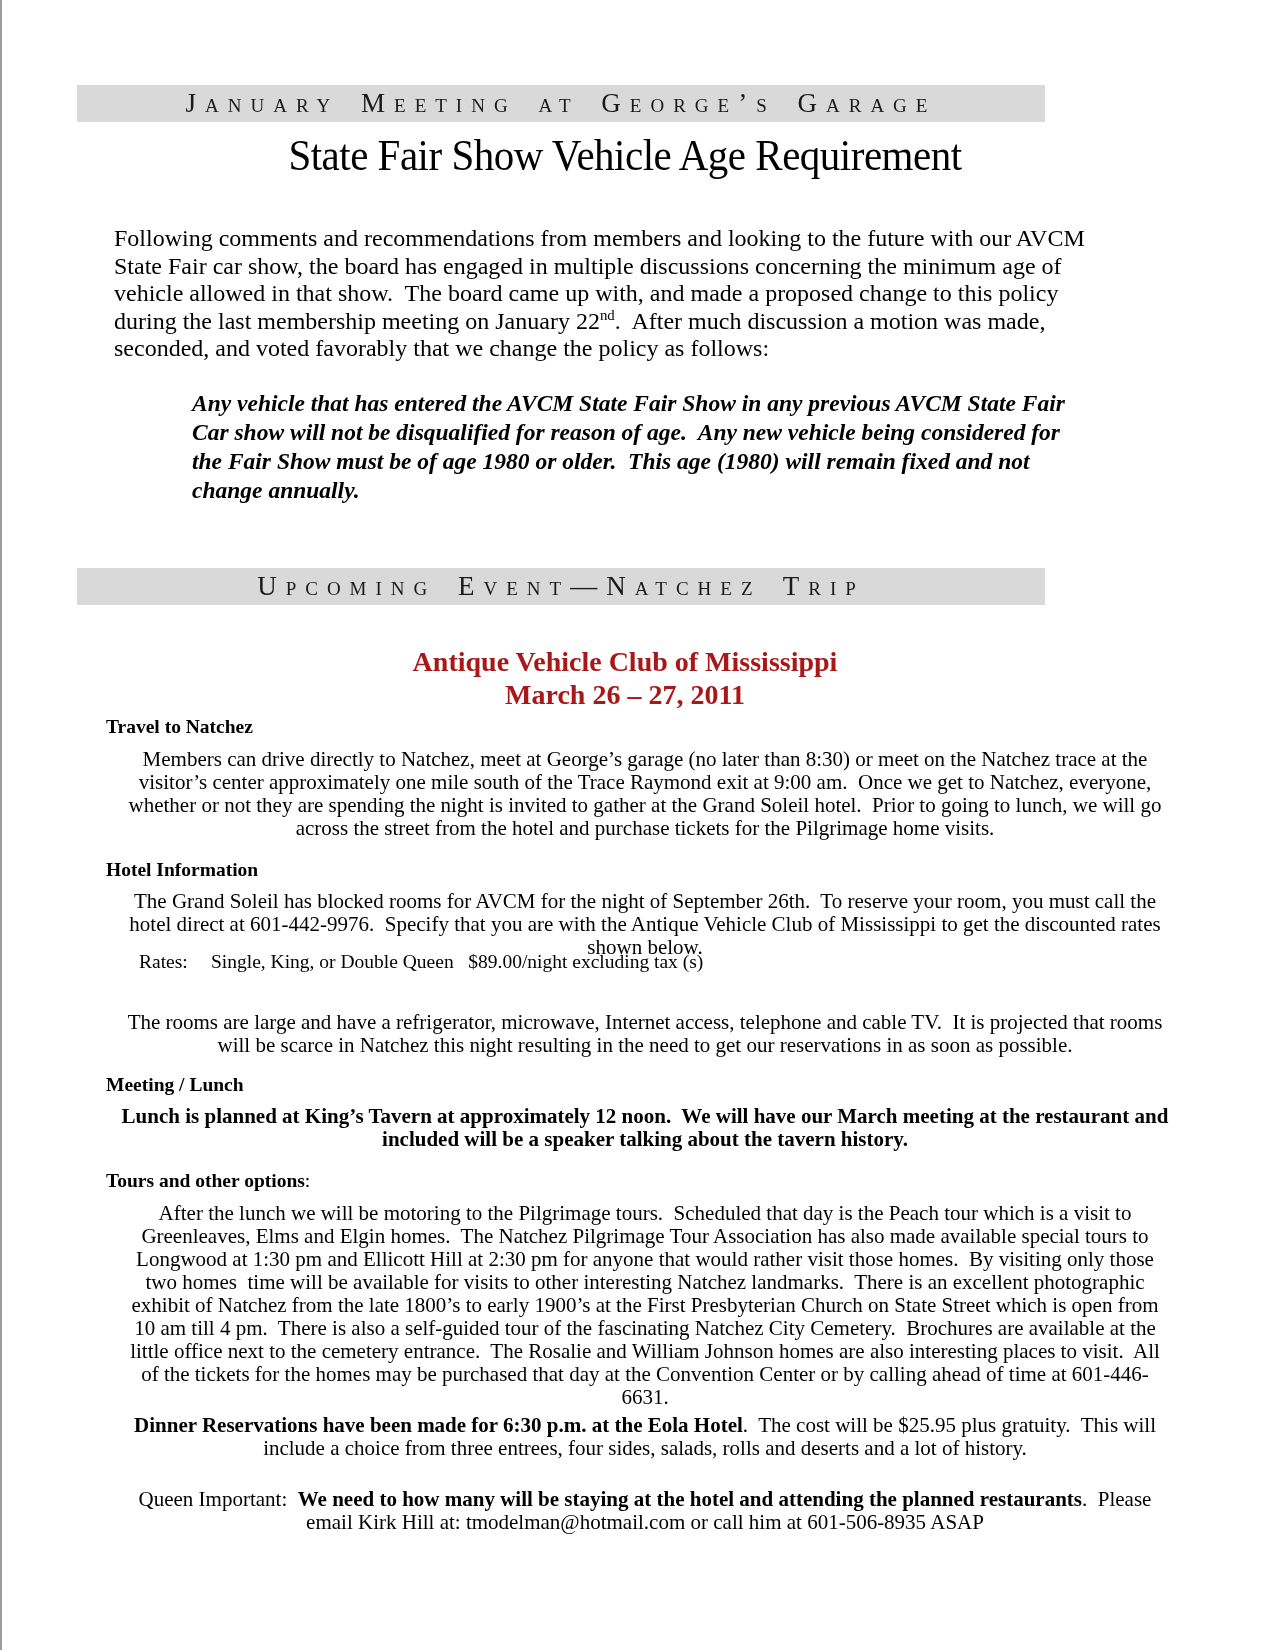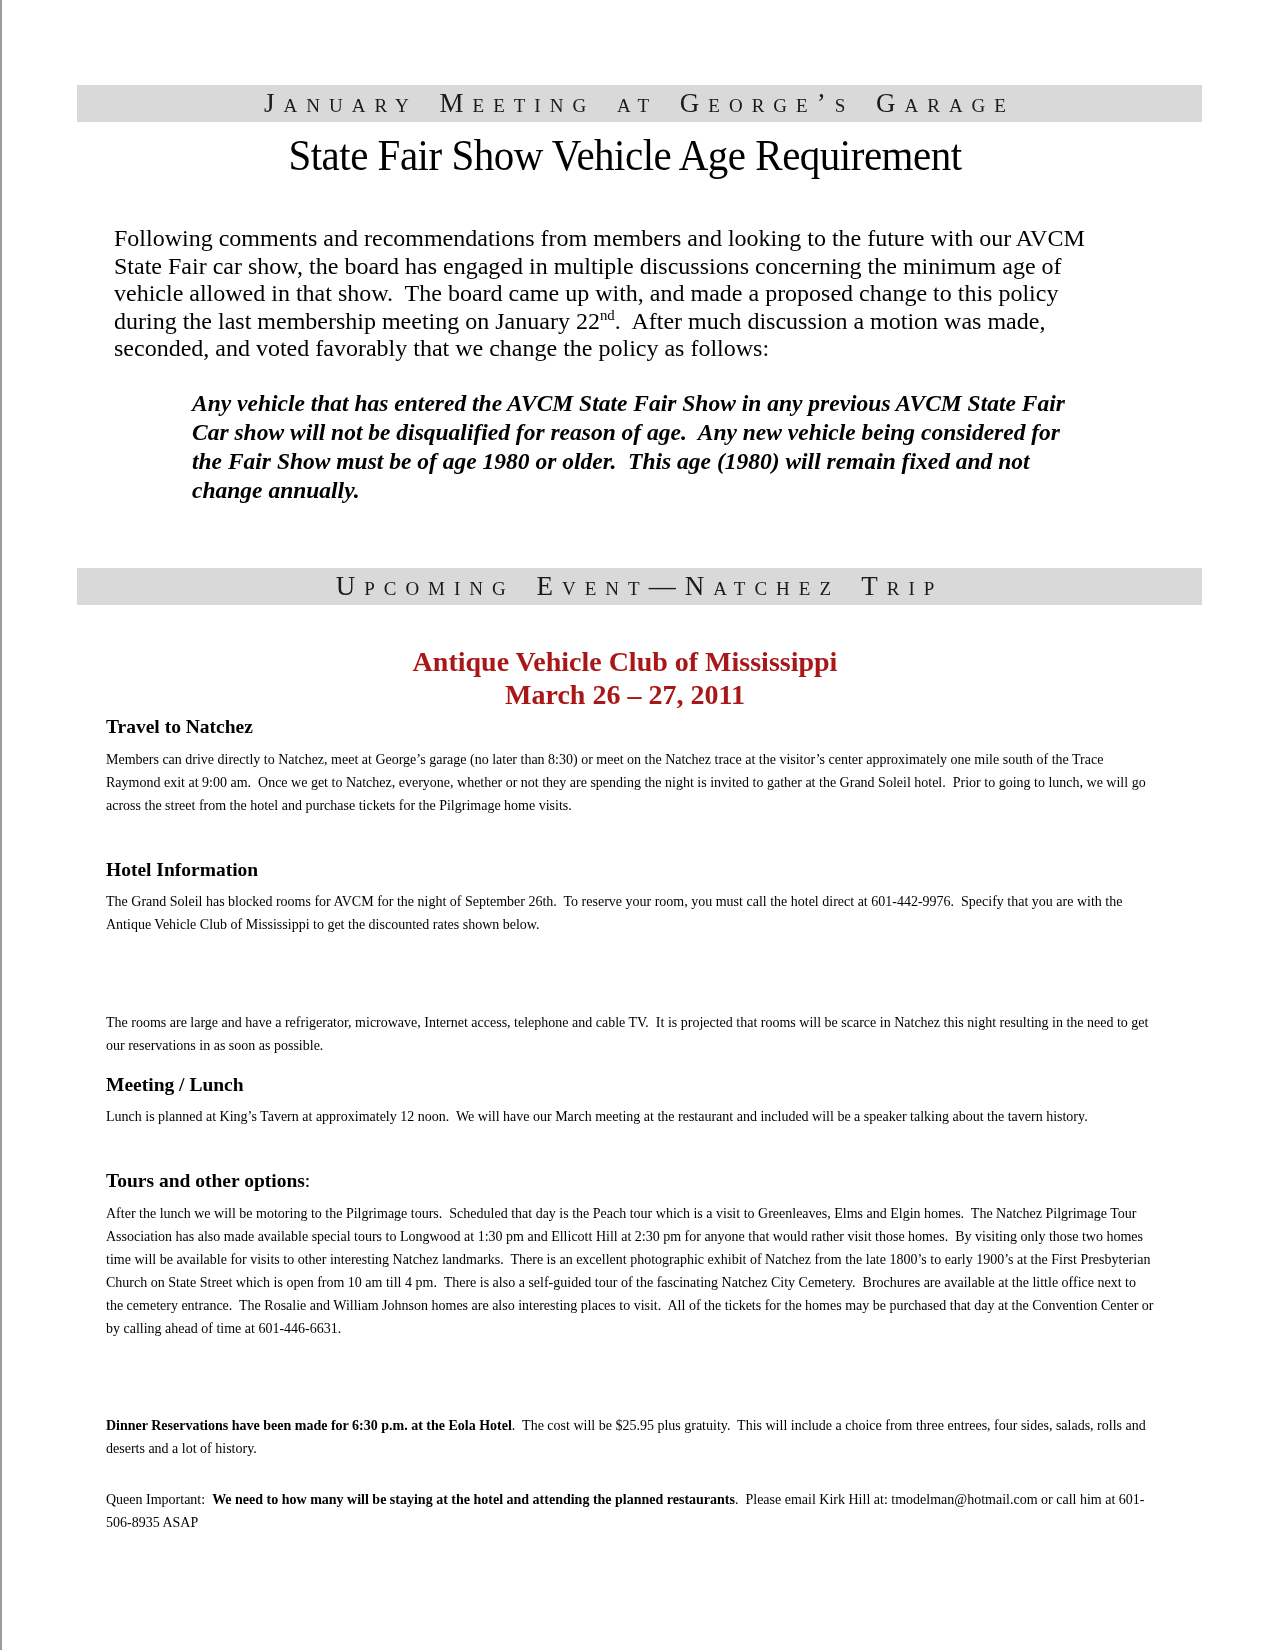--- a/index.html
+++ b/index.html
@@ -10,21 +10,21 @@
     color: #000000;
     position: relative;
     overflow: hidden;
   }
   .left-border {
     position: absolute; left: 0; top: 0;
     width: 2px; height: 1650px;
     background: var(--border_gray, #9c9c9c);
   }
   .banner {
-    position: absolute; left: 77px; width: 1125px; height: 37px;
+    position: absolute; left: 77px; width: 968px; height: 37px;
     background: var(--banner_gray, #d9d9d9);
     display: flex; align-items: center; justify-content: center;
   }
   .banner-text {
     font-variant: small-caps;
     font-size: 27px;
     letter-spacing: 9px;
     word-spacing: 6px;
     color: #1a1a1a;
     white-space: nowrap;
@@ -56,34 +56,34 @@
     font-size: 28px; font-weight: bold;
   }
   .event-title.line1 { top: 646px; }
   .event-title.line2 { top: 679px; }
   .sec-heading {
     position: absolute; left: 102px; margin: 4px;
     font-size: 19.5px; font-weight: bold; line-height: 22px;
     white-space: pre-wrap;
   }
   .body-text {
-    left: 94px; width: 1050px;
-    font-size: 14px; line-height: 23px;
+    left: 108px; width: 1050px;
+    font-size: 21px; line-height: 23px; text-align: center;
   }
   .h-travel  { top: 712px; }
   .b-travel  { top: 736px; }
   .h-hotel   { top: 855px; }
   .b-hotel1  { top: 878px; }
   .rates     { position: absolute; top: 950px; left: 139px; width: 1000px;
                font-size: 19.5px; line-height: 23.5px; }
   .rates-row { display: flex; white-space: pre-wrap; }
   .rates-label { width: 72px; flex: 0 0 72px; }
   .b-hotel2  { top: 999px; }
   .h-meeting { top: 1070px; }
-  .b-meeting { top: 1093px; }
+  .b-meeting { top: 1093px; font-weight: bold; }
   .h-tours   { top: 1166px; }
   .h-tours .colon { font-weight: normal; }
   .b-tours   { top: 1190px; }
   .b-dinner  { top: 1402px; }
   .b-important { top: 1476px; }
   .bold { font-weight: bold; }
 </style>
 </head>
 <body>
 
@@ -105,20 +105,21 @@
 
 <h2 class="event-title line1">Antique Vehicle Club of Mississippi</h2>
 <h2 class="event-title line2">March 26 – 27, 2011</h2>
 
 <h3 class="sec-heading h-travel">Travel to Natchez</h3>
 <p class="para body-text b-travel">Members can drive directly to Natchez, meet at George’s garage (no later than 8:30) or meet on the Natchez trace at the visitor’s center approximately one mile south of the Trace Raymond exit at 9:00 am.  Once we get to Natchez, everyone, whether or not they are spending the night is invited to gather at the Grand Soleil hotel.  Prior to going to lunch, we will go across the street from the hotel and purchase tickets for the Pilgrimage home visits.</p>
 
 <h3 class="sec-heading h-hotel">Hotel Information</h3>
 <p class="para body-text b-hotel1">The Grand Soleil has blocked rooms for AVCM for the night of September 26th.  To reserve your room, you must call the hotel direct at 601-442-9976.  Specify that you are with the Antique Vehicle Club of Mississippi to get the discounted rates shown below.</p>
 <div class="rates">
+    <div class="rates-row"><span class="rates-label">Rates:</span><span>Single, King, or Double Queen   $89.00/night excluding tax (s)</span></div>
   </div>
 <p class="para body-text b-hotel2">The rooms are large and have a refrigerator, microwave, Internet access, telephone and cable TV.  It is projected that rooms will be scarce in Natchez this night resulting in the need to get our reservations in as soon as possible.</p>
 
 <h3 class="sec-heading h-meeting">Meeting / Lunch</h3>
 <p class="para body-text b-meeting">Lunch is planned at King’s Tavern at approximately 12 noon.  We will have our March meeting at the restaurant and included will be a speaker talking about the tavern history.</p>
 
 <h3 class="sec-heading h-tours"><span>Tours and other options</span><span class="colon">:</span></h3>
 <p class="para body-text b-tours">After the lunch we will be motoring to the Pilgrimage tours.  Scheduled that day is the Peach tour which is a visit to Greenleaves, Elms and Elgin homes.  The Natchez Pilgrimage Tour Association has also made available special tours to Longwood at 1:30 pm and Ellicott Hill at 2:30 pm for anyone that would rather visit those homes.  By visiting only those two homes  time will be available for visits to other interesting Natchez landmarks.  There is an excellent photographic exhibit of Natchez from the late 1800’s to early 1900’s at the First Presbyterian Church on State Street which is open from 10 am till 4 pm.  There is also a self-guided tour of the fascinating Natchez City Cemetery.  Brochures are available at the little office next to the cemetery entrance.  The Rosalie and William Johnson homes are also interesting places to visit.  All of the tickets for the homes may be purchased that day at the Convention Center or by calling ahead of time at 601-446-6631.</p>
 
 <p class="para body-text b-dinner"><span class="bold">Dinner Reservations have been made for 6:30 p.m. at the Eola Hotel</span><span>.  The cost will be $25.95 plus gratuity.  This will include a choice from three entrees, four sides, salads, rolls and deserts and a lot of history.</span></p>

